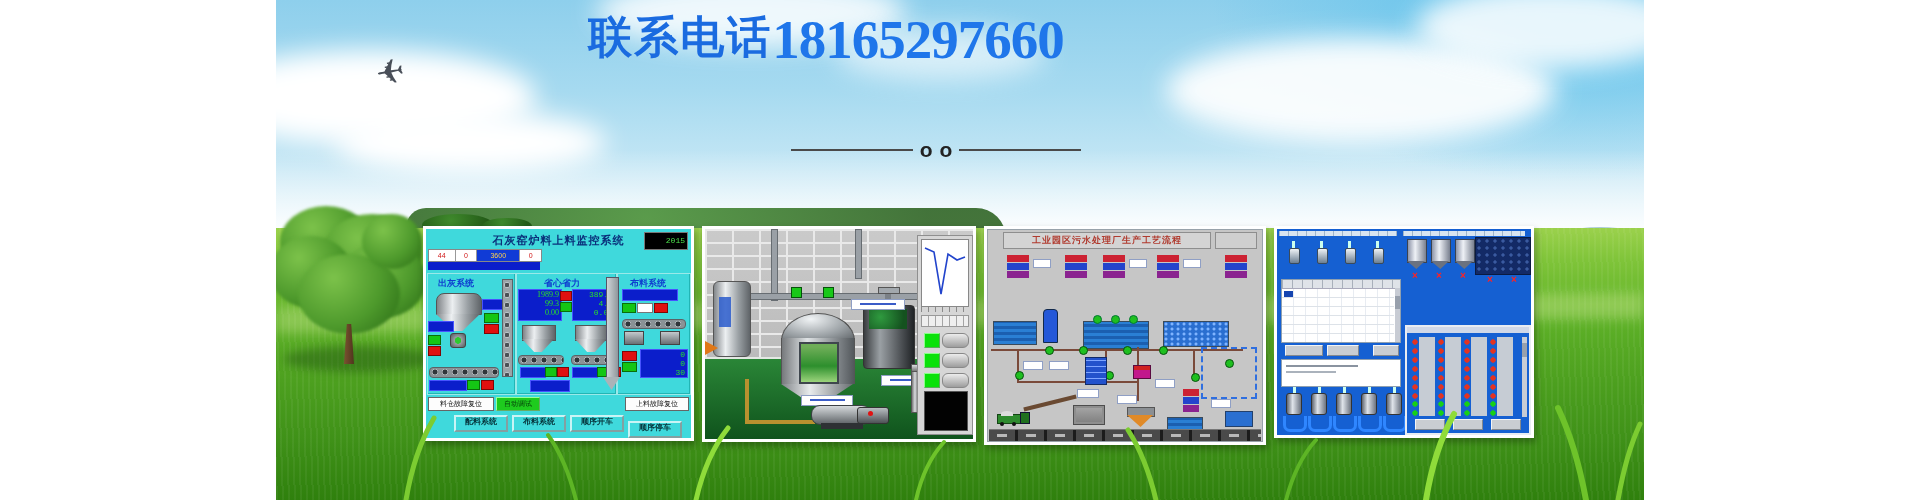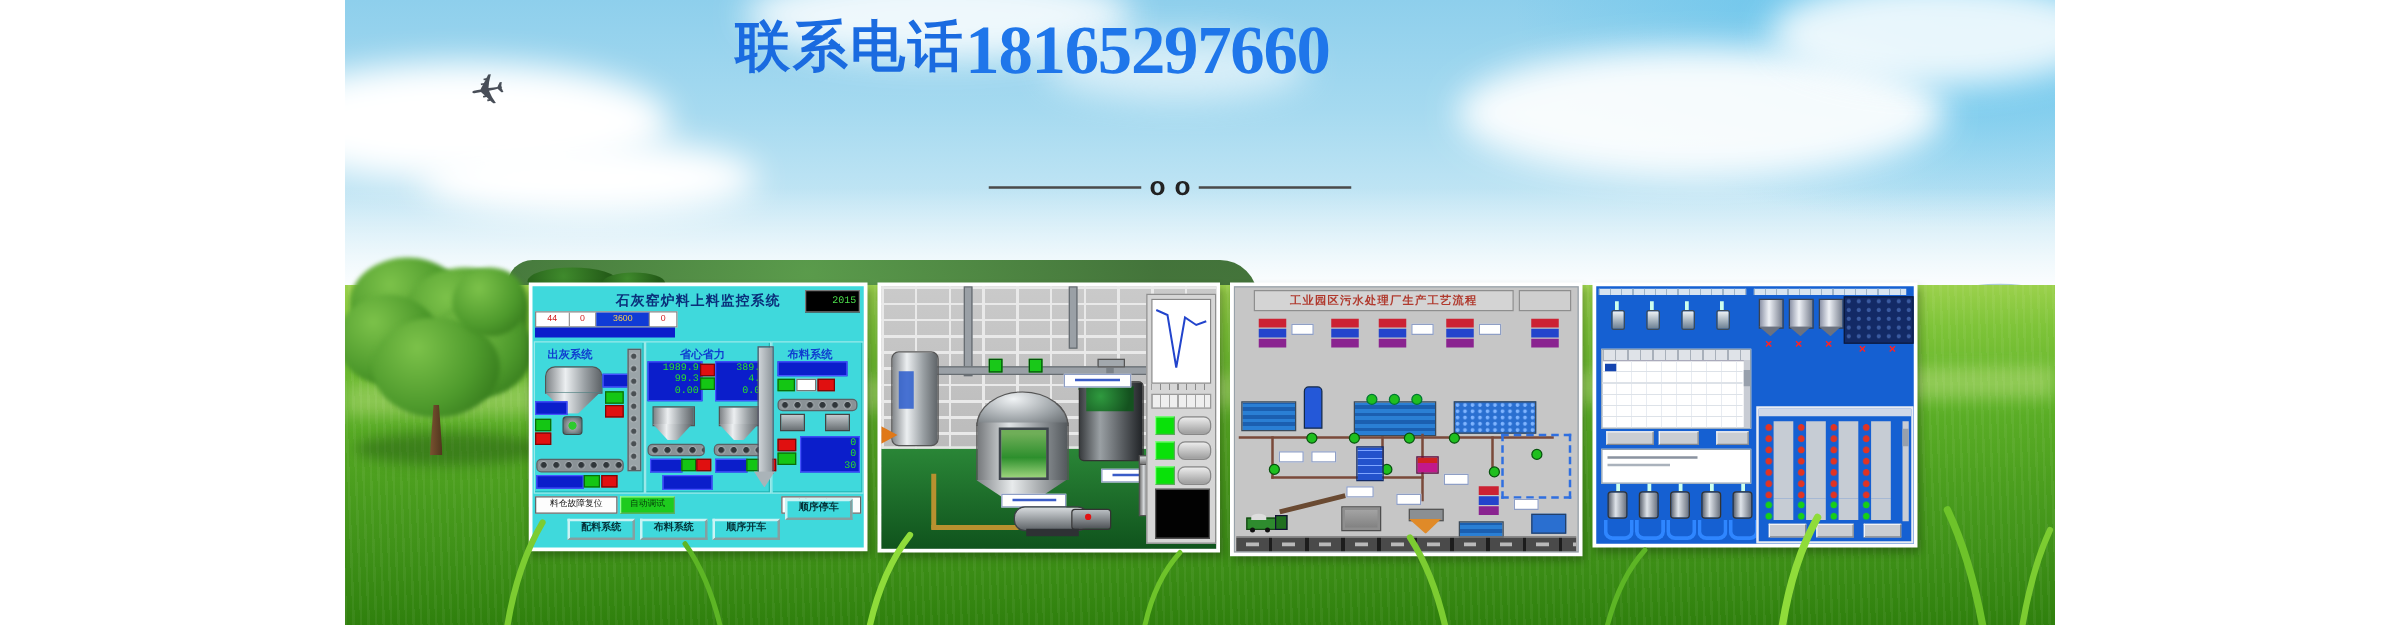--- a/index.html
+++ b/index.html
@@ -120,21 +120,21 @@
           <div class="chip redb" style="left:58px;top:95px;width:13px;height:8px;"></div>
           <div class="chip bluep" style="left:2px;top:92px;width:22px;height:9px;"></div>
           <div class="chip grnb" style="left:2px;top:106px;width:11px;height:8px;"></div>
           <div class="chip redb" style="left:2px;top:117px;width:11px;height:8px;"></div>
           <div class="ab" style="left:76px;top:50px;width:9px;height:96px;background-color:#9aa4a8;background-image:radial-gradient(circle at 4px 5px,#4a5054 2px,#c6cdd1 2.6px,rgba(0,0,0,0) 3.2px);background-size:9px 10px;border:1px solid #5b6266;"></div>
           <div class="ab dots" style="left:3px;top:138px;width:68px;height:9px;"></div>
           <div class="chip bluep" style="left:3px;top:151px;width:34px;height:9px;"></div>
           <div class="chip grnb" style="left:41px;top:151px;width:11px;height:8px;"></div>
           <div class="chip redb" style="left:55px;top:151px;width:11px;height:8px;"></div>
 
-          <div class="ab bluep" style="left:92px;top:60px;width:40px;height:30px;">
+          <div class="ab bluep" style="left:92px;top:60px;width:40px;height:30px;font-family:Liberation Serif, serif;">
             <div>1989.9</div>
             <div>99.3</div>
             <div>0.00</div>
           </div>
           <div class="chip redb" style="left:134px;top:62px;width:10px;height:8px;"></div>
           <div class="chip grnb" style="left:134px;top:73px;width:10px;height:8px;"></div>
           <div class="ab bluep" style="left:146px;top:60px;width:40px;height:30px;">
             <div>389.9</div>
             <div>4.2</div>
             <div>0.00</div>
@@ -170,21 +170,21 @@
           </div>
           <div class="chip redb" style="left:196px;top:122px;width:13px;height:8px;"></div>
           <div class="chip grnb" style="left:196px;top:133px;width:13px;height:8px;"></div>
 
           <div class="ab whbtn" style="left:2px;top:168px;width:64px;height:12px;">料仓故障复位</div>
           <div class="ab" style="left:70px;top:168px;width:42px;height:12px;background:#1ecb1e;border:1px outset #9f9;color:#05420a;font-size:7px;line-height:12px;text-align:center;">自动调试</div>
           <div class="ab whbtn" style="left:199px;top:168px;width:62px;height:12px;">上料故障复位</div>
           <div class="ab cyanbtn" style="left:28px;top:186px;width:50px;height:13px;">配料系统</div>
           <div class="ab cyanbtn" style="left:86px;top:186px;width:50px;height:13px;">布料系统</div>
           <div class="ab cyanbtn" style="left:144px;top:186px;width:50px;height:13px;">顺序开车</div>
-          <div class="ab cyanbtn" style="left:202px;top:170px;width:50px;height:13px;">顺序停车</div>
+          <div class="ab cyanbtn" style="left:202px;top:192px;width:50px;height:13px;">顺序停车</div>
         </div>
       </div>
 
       <div class="card">
         <div class="scr" style="width:268px;height:210px;background-color:#bfbfbf;background-image:repeating-linear-gradient(0deg,#e9e9e9 0 2px,rgba(0,0,0,0) 2px 13px),repeating-linear-gradient(90deg,#e9e9e9 0 2px,rgba(0,0,0,0) 2px 27px),linear-gradient(180deg,#cacaca,#b2b2b2);">
           <div class="ab" style="left:0;top:128px;width:100%;height:82px;background:linear-gradient(180deg,#2a8637,#0f521c);border-top:2px solid #e3e8e3;"></div>
 
           <div class="ab" style="left:66px;top:0;width:5px;height:70px;background:#9aa0a6;border:1px solid #676d72;"></div>
           <div class="ab" style="left:150px;top:0;width:5px;height:48px;background:#9aa0a6;border:1px solid #676d72;"></div>
           <div class="ab" style="left:40px;top:64px;width:172px;height:5px;background:#9aa0a6;border:1px solid #676d72;"></div>

